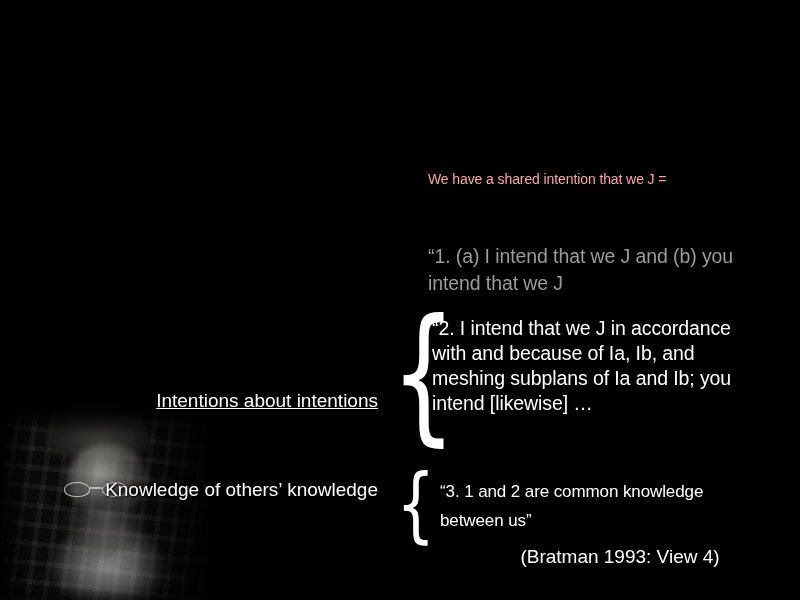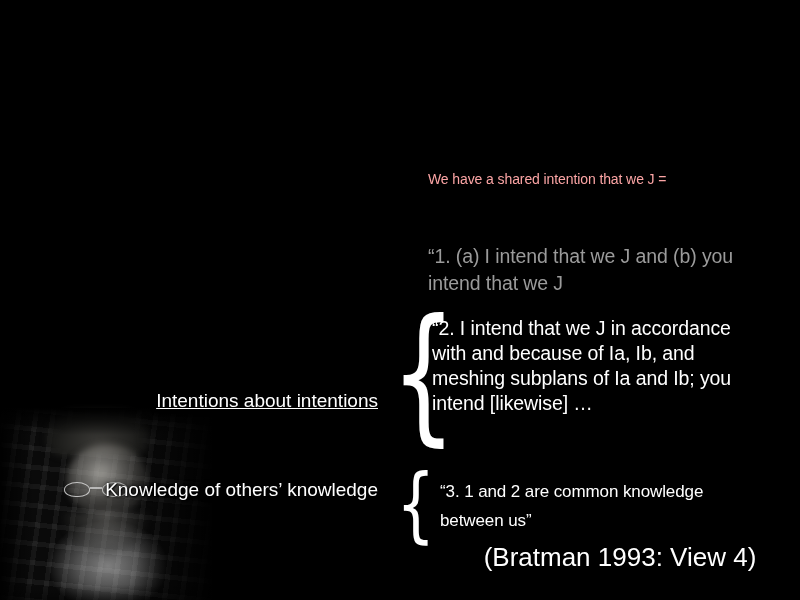--- a/index.html
+++ b/index.html
@@ -137,21 +137,21 @@
     color: #ffffff;
     font-size: 17px;
     line-height: 29px;
   }
   #citation {
     position: absolute;
     left: 470px;
     top: 545px;
     width: 300px;
     color: #ffffff;
-    font-size: 26px;
+    font-size: 19px;
     line-height: 24px;
     text-align: center;
   }
 
   
   .gloss {
     position: absolute;
     color: #ffffff;
     font-size: 19px;
     line-height: 24px;

